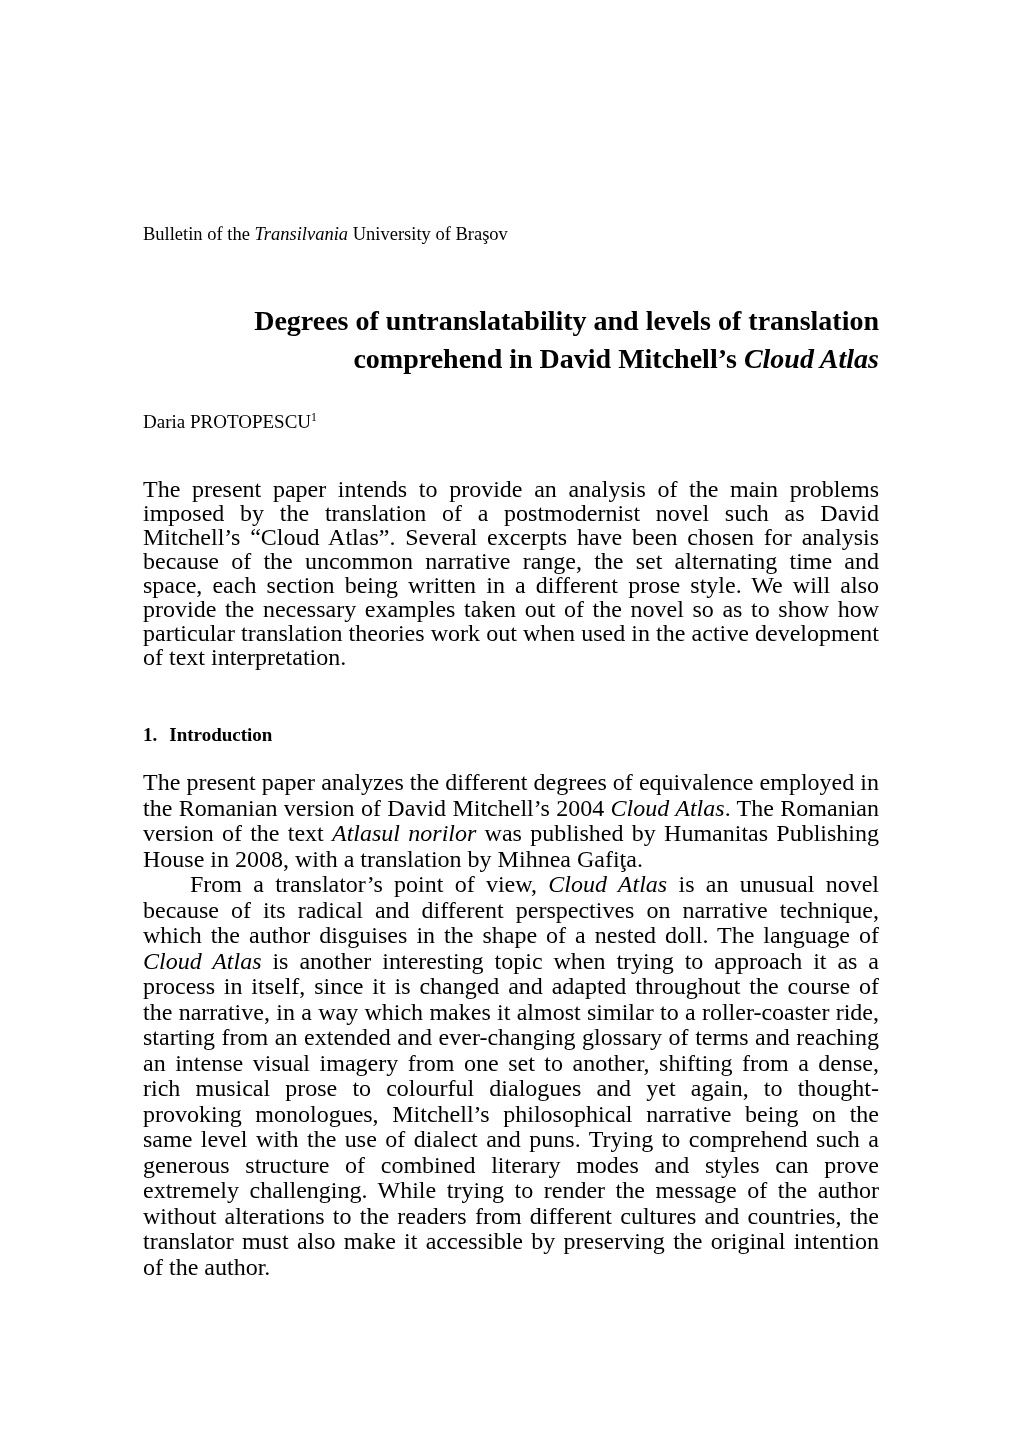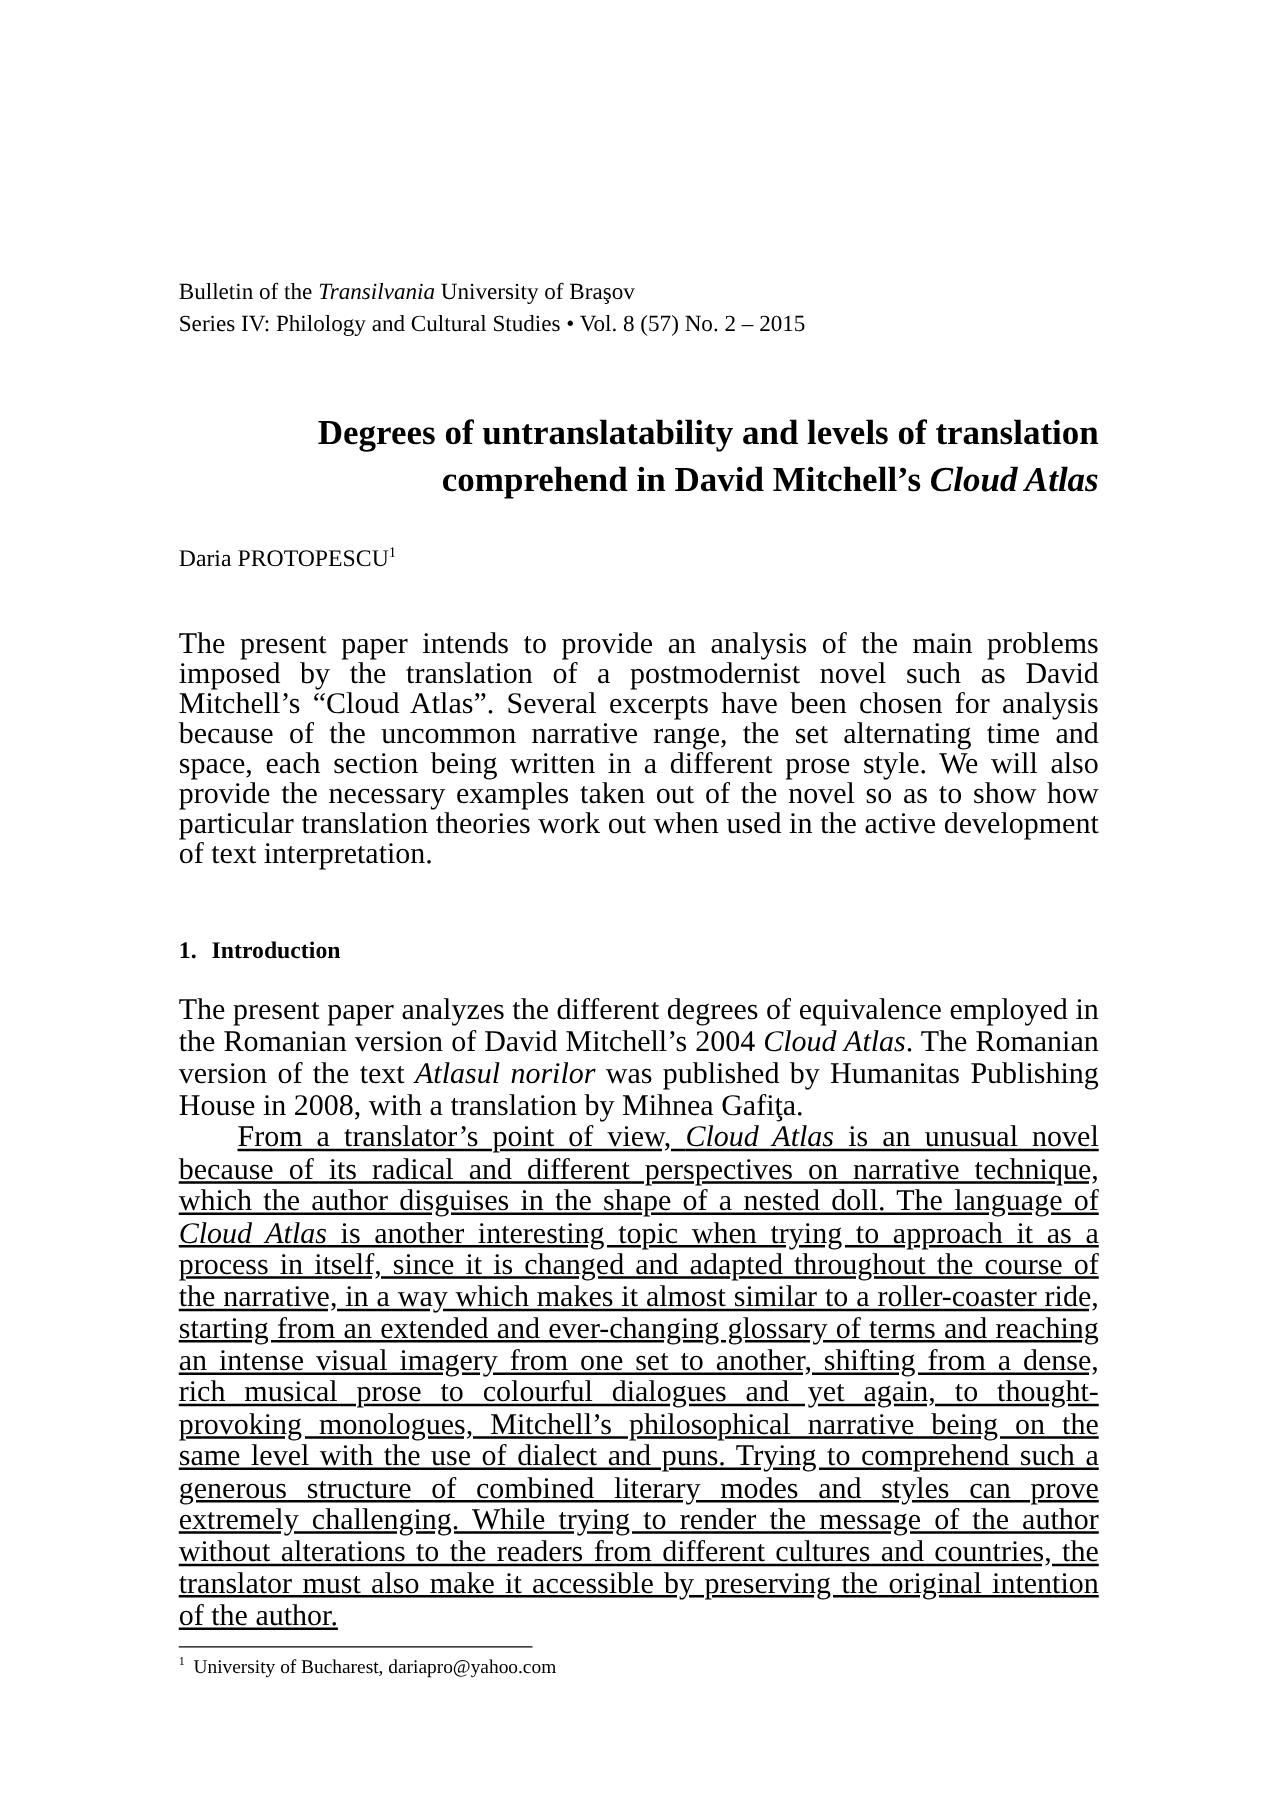--- a/index.html
+++ b/index.html
@@ -55,21 +55,21 @@
     font-weight: bold;
     line-height: 26px;
   }
   .h-num { margin-right: 12px; }
   .body-par {
     margin-top: 22px;
     font-size: 24px;
     line-height: 25.5px;
     text-align: justify;
   }
-  .body-par.follow { margin-top: 0; text-decoration: underline; }
+  .body-par.follow { margin-top: 0; }
   .indent { text-indent: 47px; }
   .footnote-area { margin-top: 11px; }
   .footnote-rule {
     width: 283px;
     height: 0;
     border-top: 1px solid #000000;
   }
   .footnote {
     margin-top: 6px;
     font-size: 15.5px;
@@ -82,37 +82,32 @@
   }
   .footnote sup { margin-right: 7px; }
 </style>
 </head>
 <body>
 
 <div class="content">
 
   <header class="journal-header">
     <p><span>Bulletin of the </span><em>Transilvania</em><span> University of Braşov</span></p>
-    <p>Series IV: Philology and Cultural Studies • Vol. 8 (57) No. 2 – 2015</p>
   </header>
 
   <h1 class="paper-title">
     <span>Degrees of untranslatability and levels of translation</span><br>
     <span><span>comprehend in David Mitchell’s </span><em>Cloud Atlas</em></span>
   </h1>
 
   <p class="author-line"><span>Daria PROTOPESCU</span><sup>1</sup></p>
 
   <p class="abstract">The present paper intends to provide an analysis of the main problems imposed by the translation of a postmodernist novel such as David Mitchell’s “Cloud Atlas”. Several excerpts have been chosen for analysis because of the uncommon narrative range, the set alternating time and space, each section being written in a different prose style. We will also provide the necessary examples taken out of the novel so as to show how particular translation theories work out when used in the active development of text interpretation.</p>
 
 
   <h2 class="section-heading"><span class="h-num">1.</span><span>Introduction</span></h2>
 
   <p class="body-par"><span>The present paper analyzes the different degrees of equivalence employed in the Romanian version of David Mitchell’s 2004 </span><em>Cloud Atlas</em><span>. The Romanian version of the text </span><em>Atlasul norilor</em><span> was published by Humanitas Publishing House in 2008, with a translation by Mihnea Gafiţa.</span></p>
 
   <p class="body-par follow indent"><span>From a translator’s point of view, </span><em>Cloud Atlas</em><span> is an unusual novel because of its radical and different perspectives on narrative technique, which the author disguises in the shape of a nested doll. The language of </span><em>Cloud Atlas</em><span> is another interesting topic when trying to approach it as a process in itself, since it is changed and adapted throughout the course of the narrative, in a way which makes it almost similar to a roller-coaster ride, starting from an extended and ever-changing glossary of terms and reaching an intense visual imagery from one set to another, shifting from a dense, rich musical prose to colourful dialogues and yet again, to thought-provoking monologues, Mitchell’s philosophical narrative being on the same level with the use of dialect and puns. Trying to comprehend such a generous structure of combined literary modes and styles can prove extremely challenging. While trying to render the message of the author without alterations to the readers from different cultures and countries, the translator must also make it accessible by preserving the original intention of the author.</span></p>
 
-  <div class="footnote-area">
-    <div class="footnote-rule"></div>
-    <p class="footnote"><sup>1</sup><span>University of Bucharest, dariapro@yahoo.com</span></p>
-  </div>
 
 </div>
 
 </body></html>

